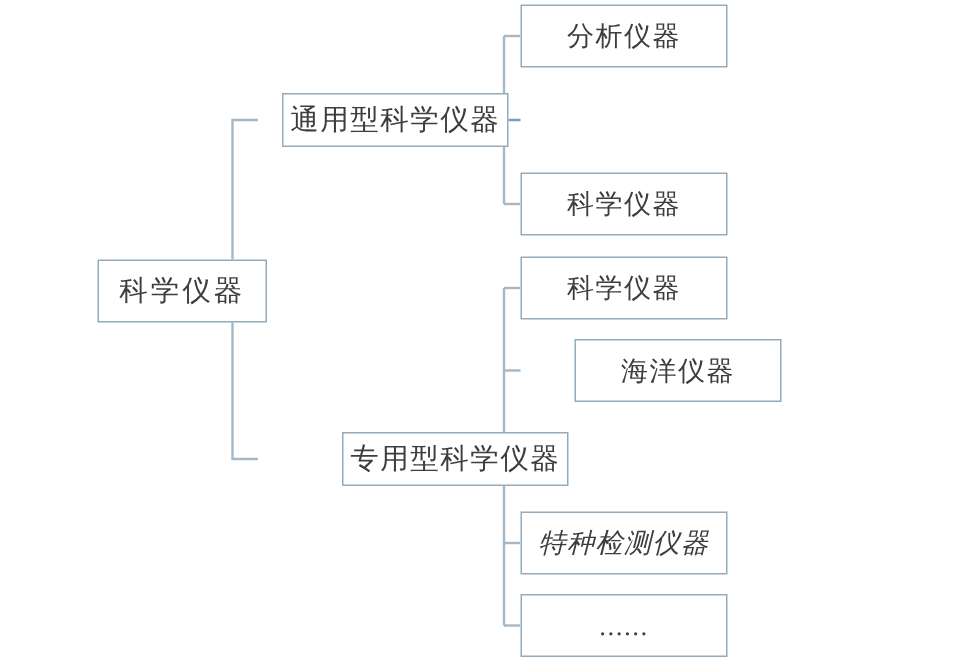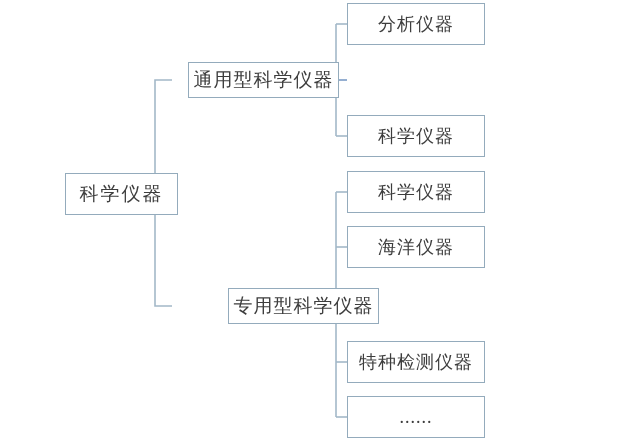--- a/index.html
+++ b/index.html
@@ -40,23 +40,23 @@
   }
   .root-node   { left: 65px;  top: 173px; width: 113px; height: 42px; font-size: 19px; letter-spacing: 2px; }
   .branch-node { left: 188px; width: 151px; height: 36px; font-size: 19px; }
   .branch-0 { top: 62px; }
   .branch-1 { top: 288px; margin-left: 40px; }
   .leaf-node { left: 347px; width: 138px; height: 42px; font-size: 18px; }
   .leaf-0 { top: 3px; }
   .leaf-1 { top: 59px; letter-spacing: 0.5px; }
   .leaf-2 { top: 115px; }
   .leaf-3 { top: 171px; }
-  .leaf-4 { top: 226px; }
+  .leaf-4 { top: 226px; margin-left: 36px; }
   .leaf-5 { top: 285px; }
-  .leaf-6 { top: 341px; }
+  .leaf-6 { top: 341px; font-style: italic; }
   .leaf-7 { top: 396px; }
 </style>
 </head>
 <body>
 
 <div class="canvas">
 
   <svg class="connectors" viewBox="0 0 640 446" xmlns="http://www.w3.org/2000/svg">
 
     <path class="trunk" d="M172,80 L155,80 L155,306 L172,306"></path>

